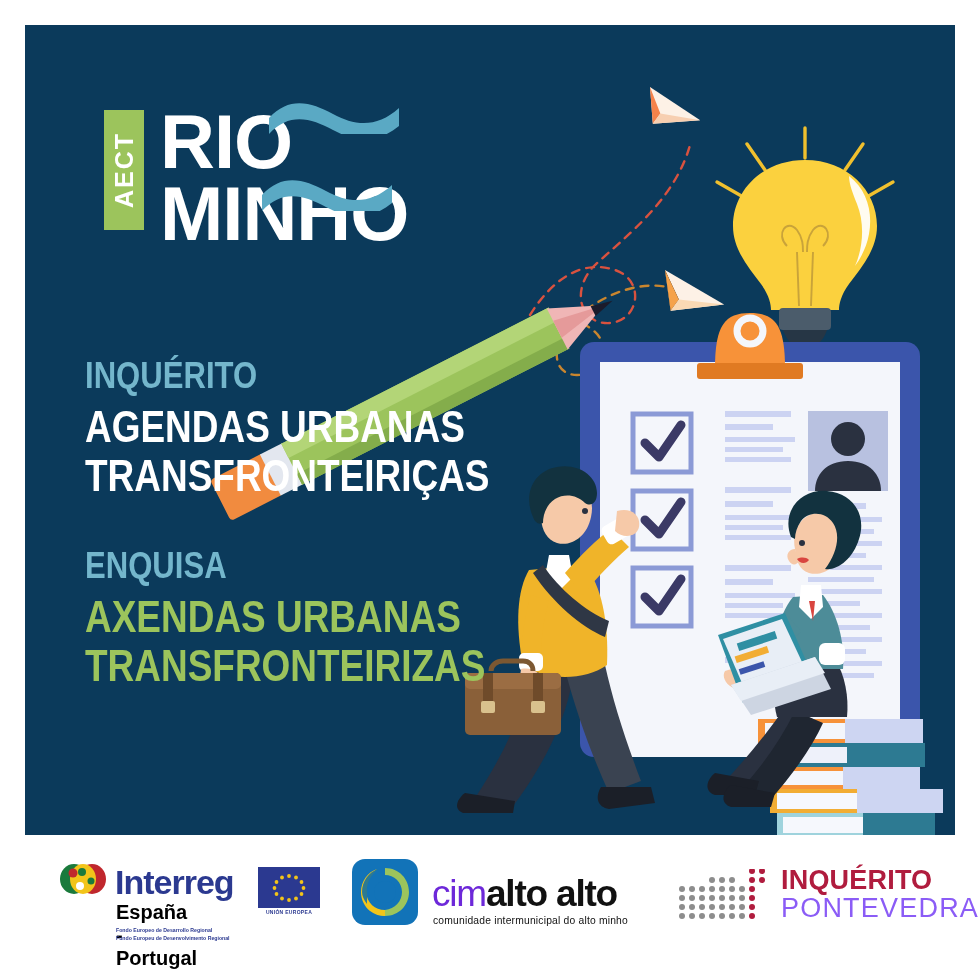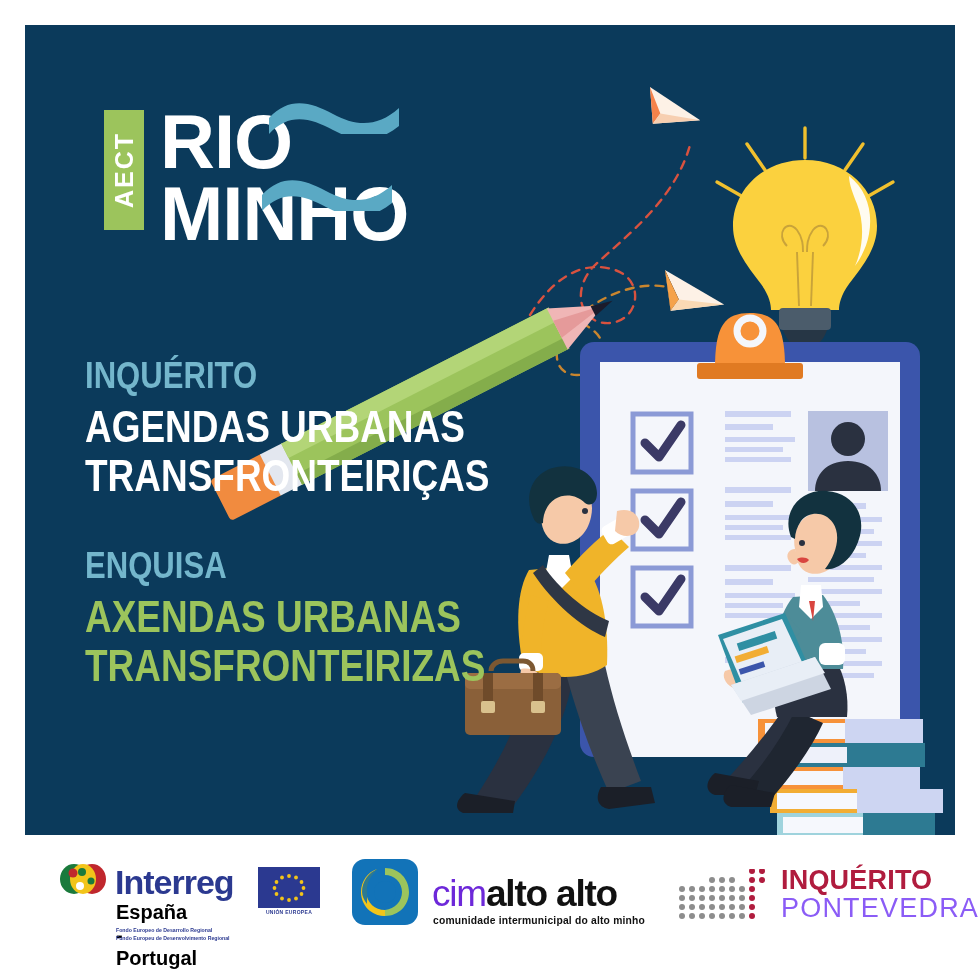--- a/index.html
+++ b/index.html
@@ -90,21 +90,21 @@
     position:absolute;left:0;top:0;width:66px;height:66px;
     background:#1273b8;border-radius:13px;
   }
   .cim-word{
     position:absolute;left:80px;top:14px;font-size:37px;font-weight:bold;
     letter-spacing:-1.2px;font-family:"Liberation Sans",sans-serif;
     color:#111111;white-space:nowrap;
   }
   .cim-word .lite{color:#6d28d9;font-weight:normal;}
   .cim-sub{
-    position:absolute;left:81px;top:56px;font-size:10.3px;font-weight:bold;
+    position:absolute;left:81px;top:56px;font-size:10.3px;font-weight:normal;
     letter-spacing:.2px;color:#111111;
     font-family:"Liberation Sans",sans-serif;white-space:nowrap;
   }
 
   .dep-dots{position:absolute;left:0;top:4px;}
   .dep-word{
     position:absolute;left:105px;top:0px;font-size:27px;font-weight:bold;
     color:#b01c3e;letter-spacing:.2px;
     font-family:"Liberation Sans",sans-serif;
   }

